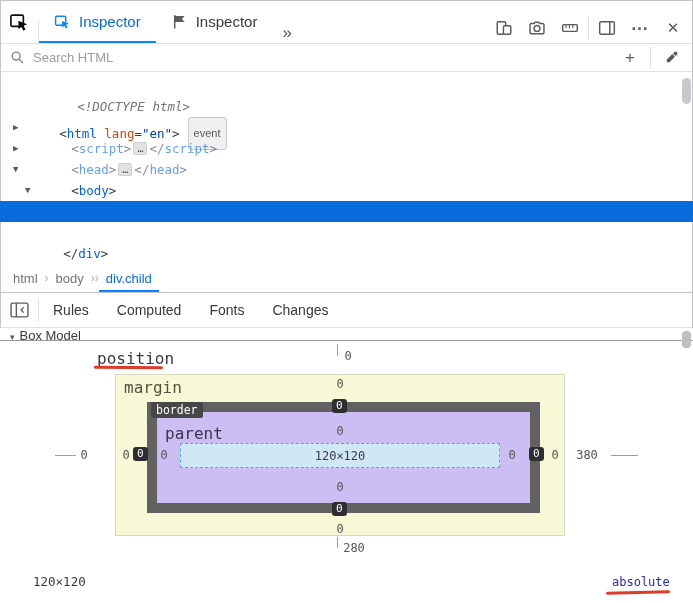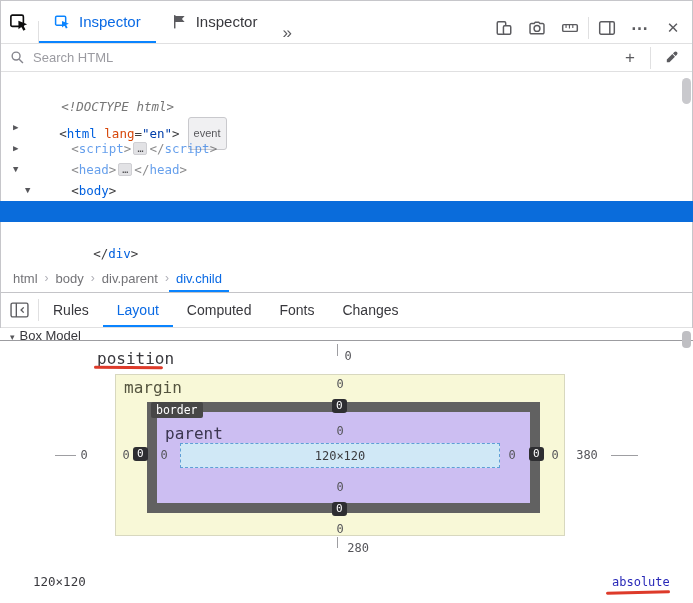--- a/index.html
+++ b/index.html
@@ -145,71 +145,69 @@
     <button class="sbtn">+</button>
     <div class="vsep"></div>
     <button class="sbtn">
       <svg width="15" height="15" viewBox="0 0 16 16">
           <path d="M13.8 2.2 a2 2 0 0 0 -2.8 0 L9.6 3.6 L12.4 6.4 L13.8 5 a2 2 0 0 0 0 -2.8 Z M8.9 4.3 L3 10.2 V13 h2.8 L11.7 7.1 Z" fill="#5b5b5f"></path>
         </svg>
     </button>
   </div>
 
   <div class="markup">
-    <div class="mrow" style="padding-left:16px">
+    <div class="mrow" style="padding-left:32px">
       <span class="doctype">&lt;!DOCTYPE html&gt;</span>
     </div>
     <div class="mrow" style="padding-left:14px">
       <span class="p">&lt;</span><span class="t">html</span><span class="p"> </span><span class="a">lang</span><span class="p">=</span><span class="v">"en"</span><span class="p">&gt;</span><span class="badge">event</span>
     </div>
     <div class="mrow dim" style="padding-left:26px">
       <span class="twisty" style="left:13px">▶</span><span class="p">&lt;</span><span class="t">script</span><span class="p">&gt;</span><span class="ellipsis">…</span><span class="p">&lt;/</span><span class="t">script</span><span class="p">&gt;</span>
     </div>
     <div class="mrow dim" style="padding-left:26px">
       <span class="twisty" style="left:13px">▶</span><span class="p">&lt;</span><span class="t">head</span><span class="p">&gt;</span><span class="ellipsis">…</span><span class="p">&lt;/</span><span class="t">head</span><span class="p">&gt;</span>
     </div>
     <div class="mrow" style="padding-left:26px">
       <span class="twisty" style="left:13px">▼</span><span class="p">&lt;</span><span class="t">body</span><span class="p">&gt;</span>
     </div>
     <div class="mrow" style="padding-left:38px">
       <span class="twisty" style="left:25px">▼</span><span class="p">&lt;</span><span class="t">div</span><span class="p"> </span><span class="a">class</span><span class="p">=</span><span class="v">"parent"</span><span class="p">&gt;</span>
     </div>
     <div class="mrow selected" style="padding-left:50px">
       <span class="sel">&lt;div class="child"&gt;&lt;/div&gt;</span>
     </div>
-    <div class="mrow" style="padding-left:48px">
+    <div class="mrow" style="padding-left:18px">
       <span class="p">&lt;/</span><span class="t">div</span><span class="p">&gt;</span>
     </div>
     <div class="mrow" style="padding-left:26px">
       
     </div>
     <div class="scrollthumb" style="top:6px;height:26px"></div>
   </div>
 
   <nav class="breadcrumbs">
     <div class="bc">html</div>
     <span class="bcsep">›</span>
     <div class="bc">body</div>
     <span class="bcsep">›</span>
-    <div class="bc">div.parent</div>
     <span class="bcsep">›</span>
     <div class="bc selected">div.child</div>
   </nav>
 
   <div class="sidetabs">
     <button class="pane-toggle">
       <svg width="19" height="16" viewBox="0 0 18 15">
           <rect x="1" y="1" width="16" height="13" rx="1.5" fill="none" stroke="#5b5b5f" stroke-width="1.3"></rect>
           <line x1="6" y1="1" x2="6" y2="14" stroke="#5b5b5f" stroke-width="1.3"></line>
           <path d="M13 5 L10.5 7.5 L13 10" fill="none" stroke="#5b5b5f" stroke-width="1.3"></path>
         </svg>
     </button>
     <div class="vsep" style="align-self:center"></div>
     <div class="side-tab">Rules</div>
-    <div class="side-tab active">Layout</div>
     <div class="side-tab">Computed</div>
     <div class="side-tab">Fonts</div>
     <div class="side-tab">Changes</div>
   </div>
 
   <div class="panel">
     <div class="bm-header">
       <span class="bm-twisty">▾</span><span>Box Model</span>
     </div>
     <div class="cutline"></div>
@@ -235,21 +233,21 @@
       <div class="tick" style="left:55px;top:114px;width:21px;height:1px"></div>
       <div class="tick" style="left:611px;top:114px;width:27px;height:1px"></div>
 
       <span class="bmv" style="left:339px;top:8px">0</span>
       <span class="bmv" style="left:331px;top:36px">0</span>
       <span class="bm-badge" style="left:332px;top:58px">0</span>
       <span class="bmv" style="left:331px;top:83px">0</span>
       <span class="bmv" style="left:331px;top:139px">0</span>
       <span class="bm-badge" style="left:332px;top:161px">0</span>
       <span class="bmv" style="left:331px;top:181px">0</span>
-      <span class="bmv" style="left:339px;top:200px;width:30px;text-align:right">280</span>
+      <span class="bmv" style="left:339px;top:200px;width:30px;text-align:center">280</span>
 
       <span class="bmv" style="left:75px;top:107px">0</span>
       <span class="bmv" style="left:117px;top:107px">0</span>
       <span class="bm-badge" style="left:133px;top:106px">0</span>
       <span class="bmv" style="left:155px;top:107px">0</span>
       <span class="bmv" style="left:503px;top:107px">0</span>
       <span class="bm-badge" style="left:529px;top:106px">0</span>
       <span class="bmv" style="left:546px;top:107px">0</span>
       <span class="bmv" style="left:572px;top:107px;width:30px">380</span>
     </div>

